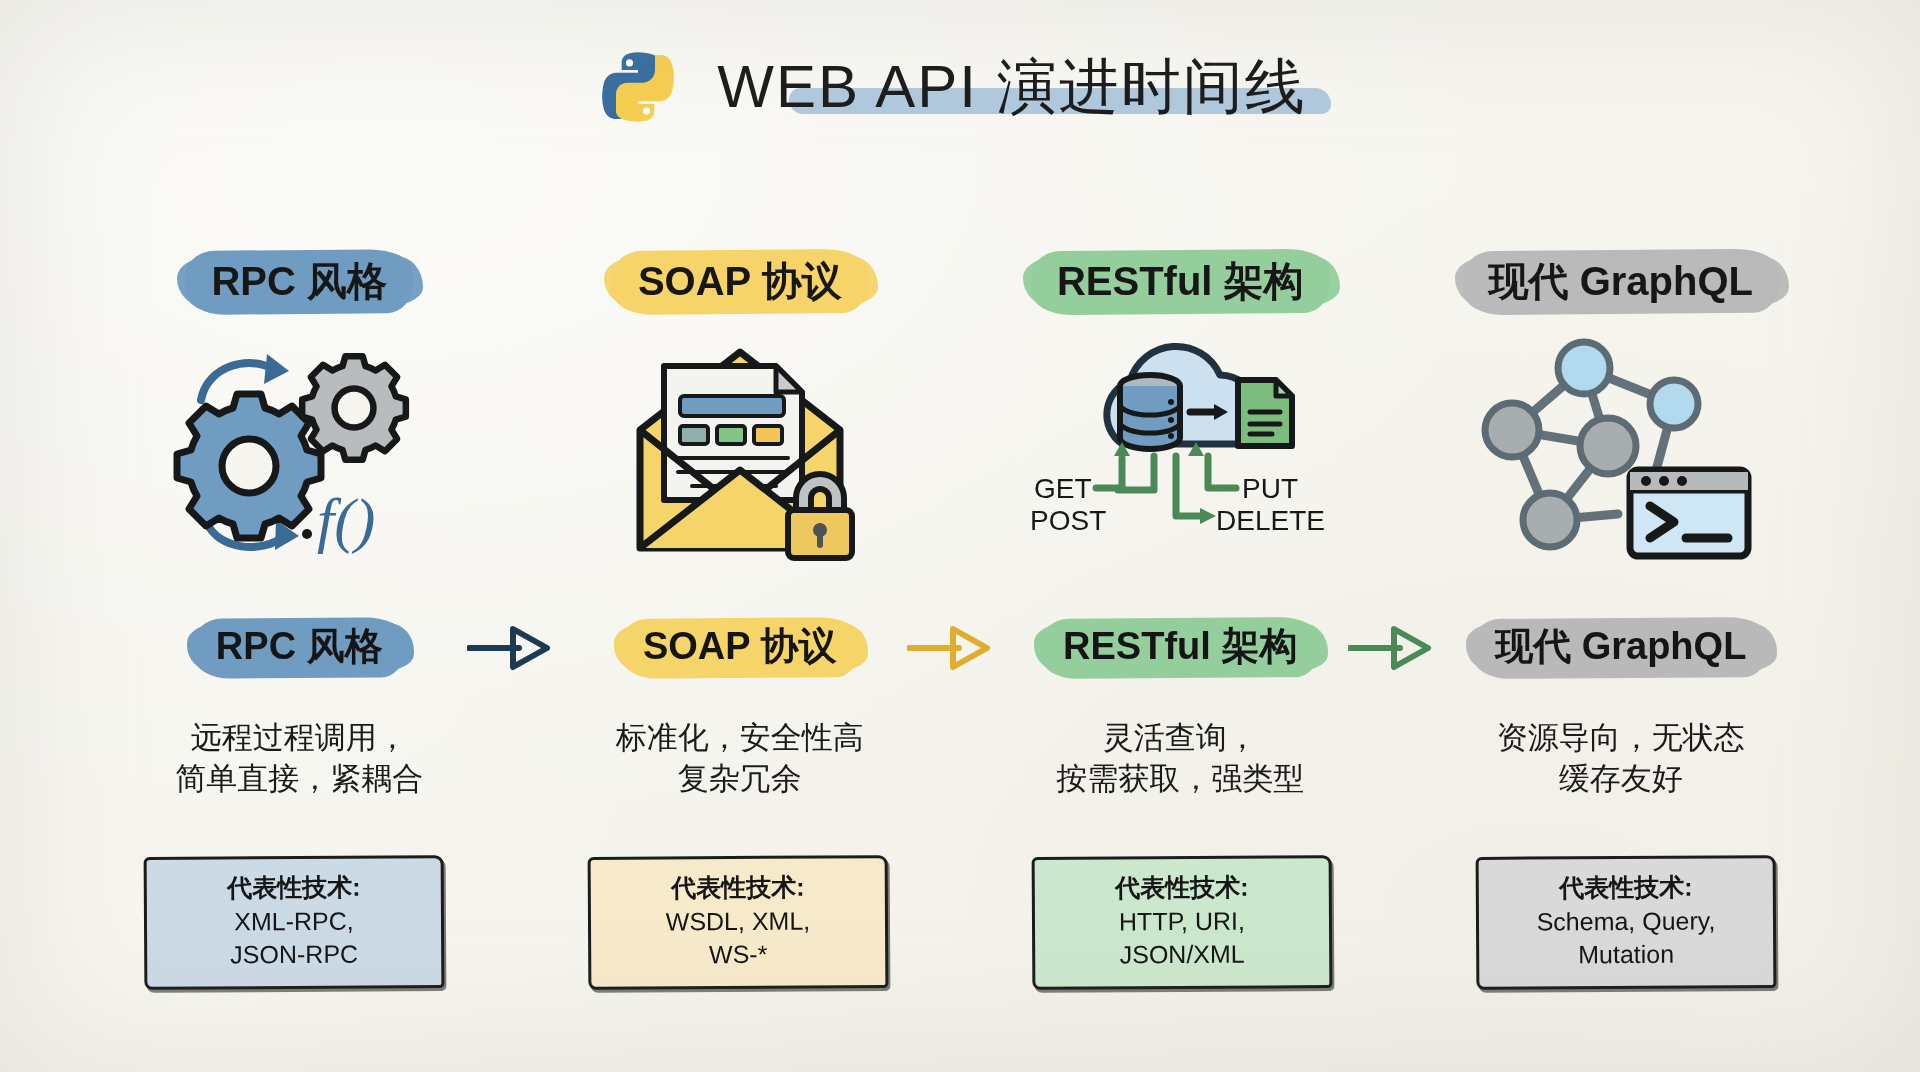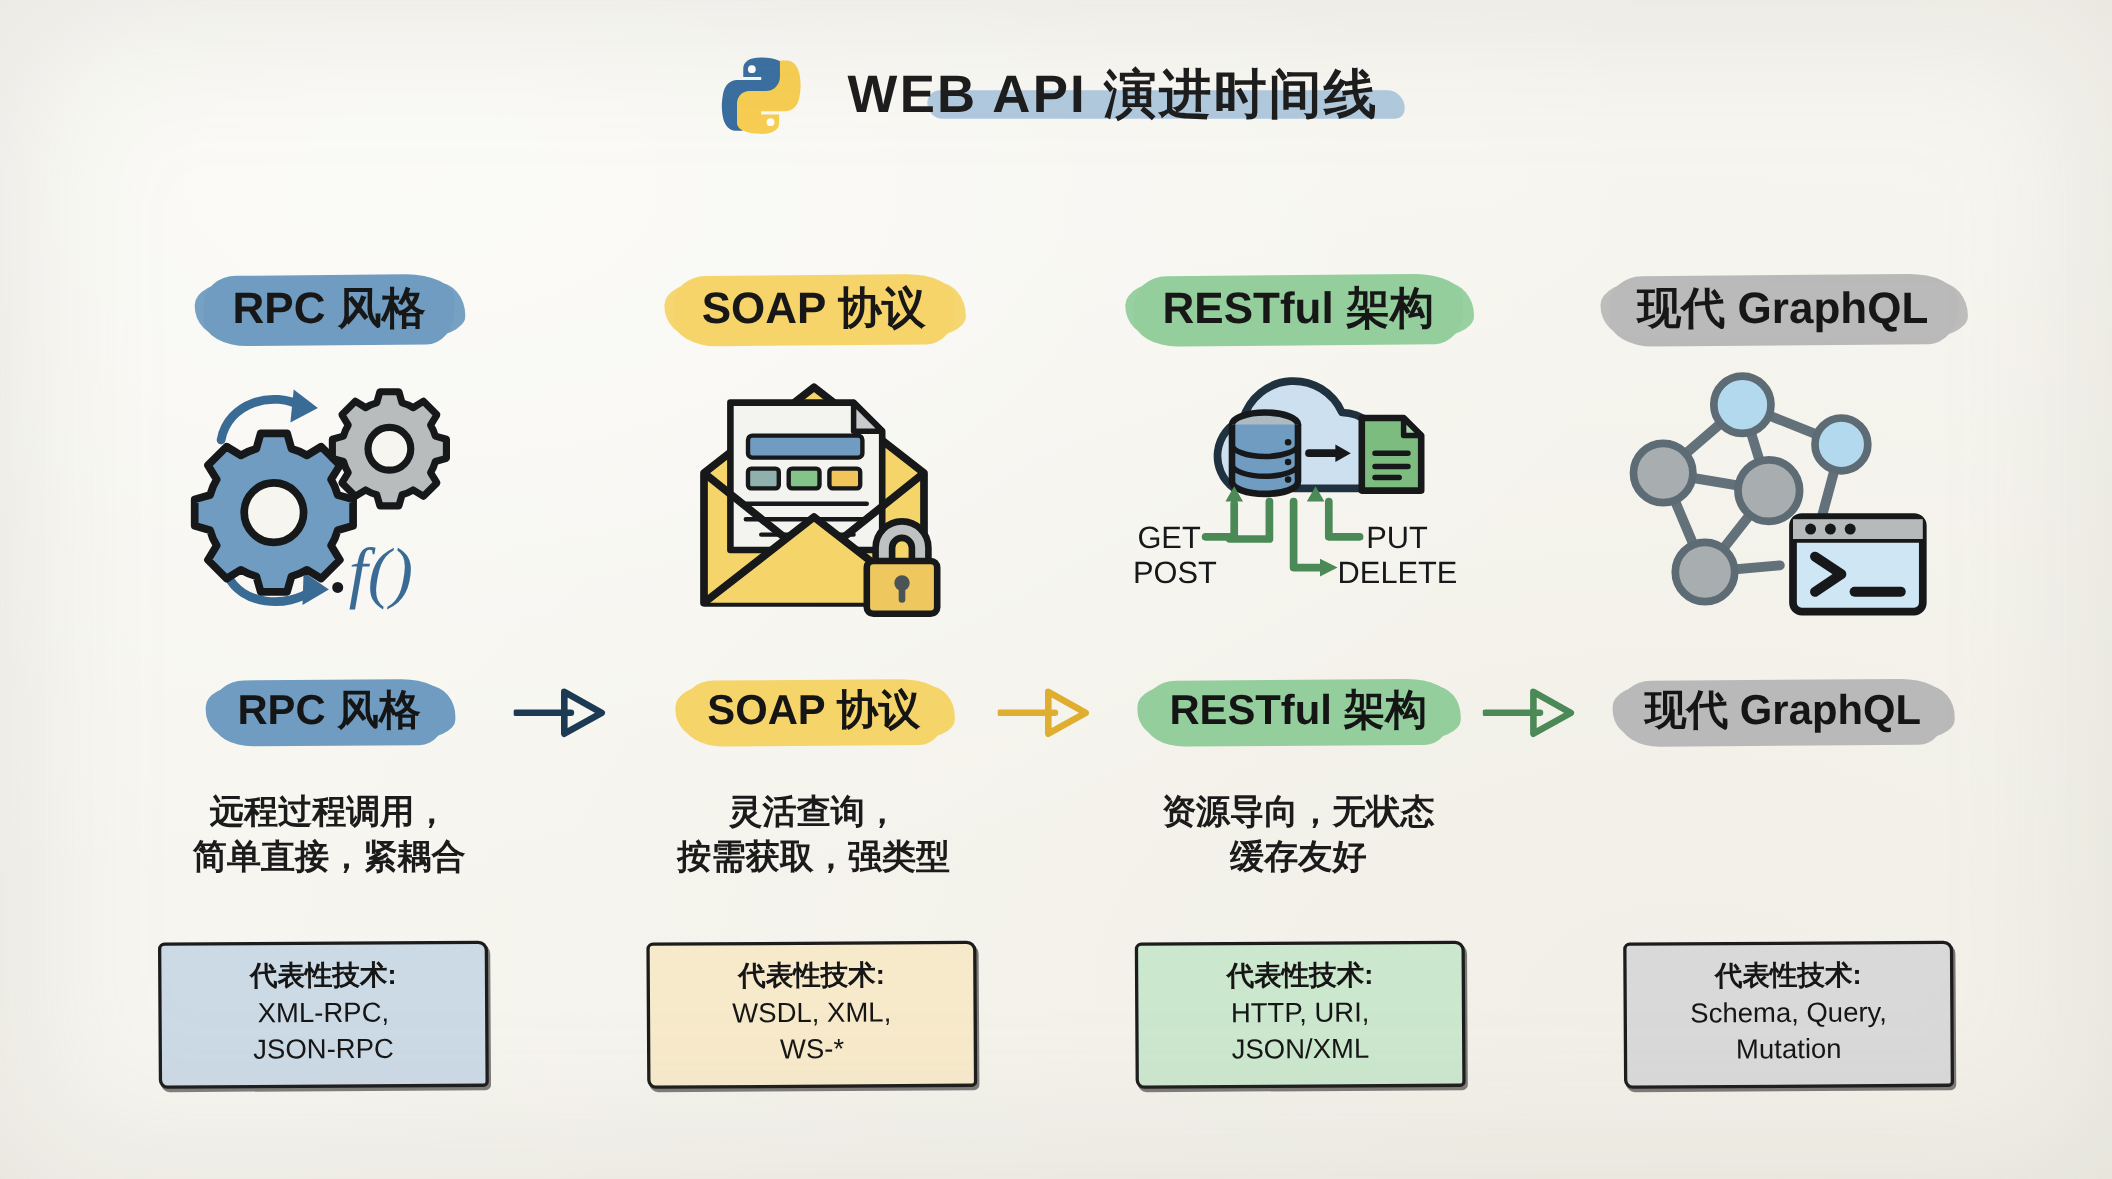--- a/index.html
+++ b/index.html
@@ -49,22 +49,22 @@
     bottom: 3px;
     height: 26px;
     background: #a9c4dc;
     border-radius: 13px 18px 10px 16px;
     opacity: .92;
     z-index: 0;
   }
   .title-text {
     position: relative;
     z-index: 1;
-    font-size: 48px;
-    font-weight: 700;
+    font-size: 60px;
+    font-weight: 400;
     color: #1d1d1d;
     letter-spacing: 2px;
     white-space: nowrap;
     line-height: 1;
   }
 
   
   .cols {
     position: absolute;
     top: 250px;
@@ -176,21 +176,21 @@
     top: 718px;
     left: 90px;
     width: 1740px;
     display: grid;
     grid-template-columns: repeat(4, 1fr);
     column-gap: 22px;
   }
   .desc {
     text-align: center;
     font-size: 31px;
-    font-weight: 700;
+    font-weight: 400;
     color: #1b1b1b;
     line-height: 1.32;
     white-space: pre-line;
   }
 
   
   .techs {
     position: absolute;
     top: 856px;
     left: 90px;
@@ -418,20 +418,22 @@
     <div class="tl-badge">
       <span class="stroke" style="background:#b9b9b9"></span>
       <span class="label">现代 GraphQL</span>
     </div>
   </div>
 </div>
 
 <div class="descs">
   <div class="desc">远程过程调用，
 简单直接，紧耦合</div>
+  <div class="desc">标准化，安全性高
+复杂冗余</div>
   <div class="desc">灵活查询，
 按需获取，强类型</div>
   <div class="desc">资源导向，无状态
 缓存友好</div>
 </div>
 
 <div class="techs">
 
   <div class="tech-cell">
     <div class="tech-box" style="background:#ccdae6">

